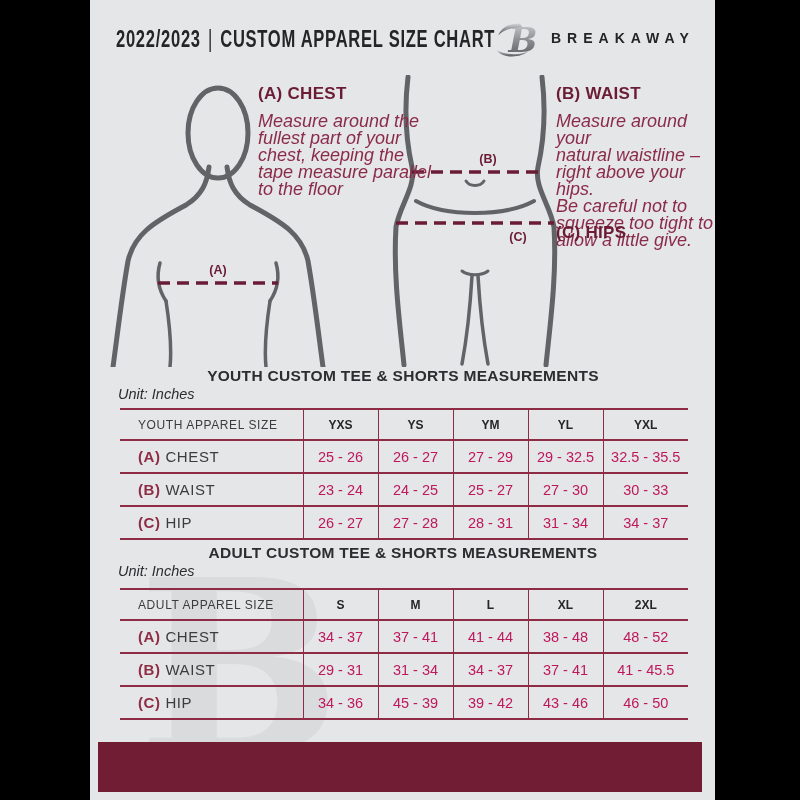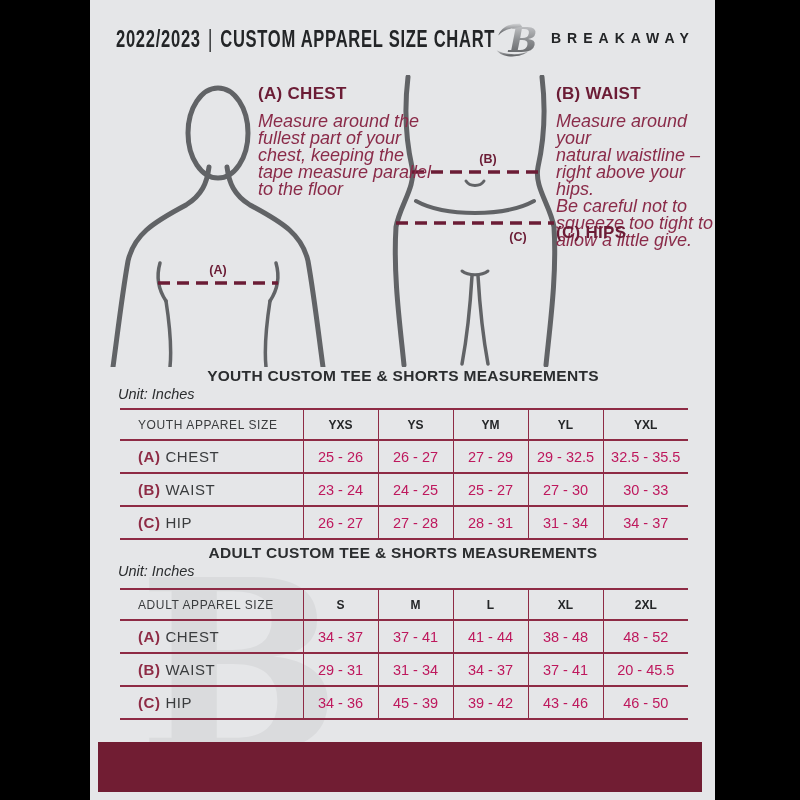--- a/index.html
+++ b/index.html
@@ -231,21 +231,21 @@
           <td>41 - 44</td>
           <td>38 - 48</td>
           <td>48 - 52</td>
         </tr>
         <tr>
           <td class="rowlabel"><span class="marker">(B)</span> <span>WAIST</span></td>
           <td>29 - 31</td>
           <td>31 - 34</td>
           <td>34 - 37</td>
           <td>37 - 41</td>
-          <td>20 - 45.5</td>
+          <td>41 - 45.5</td>
         </tr>
         <tr>
           <td class="rowlabel"><span class="marker">(C)</span> <span>HIP</span></td>
           <td>34 - 36</td>
           <td>45 - 39</td>
           <td>39 - 42</td>
           <td>43 - 46</td>
           <td>46 - 50</td>
         </tr>
       </tbody>

